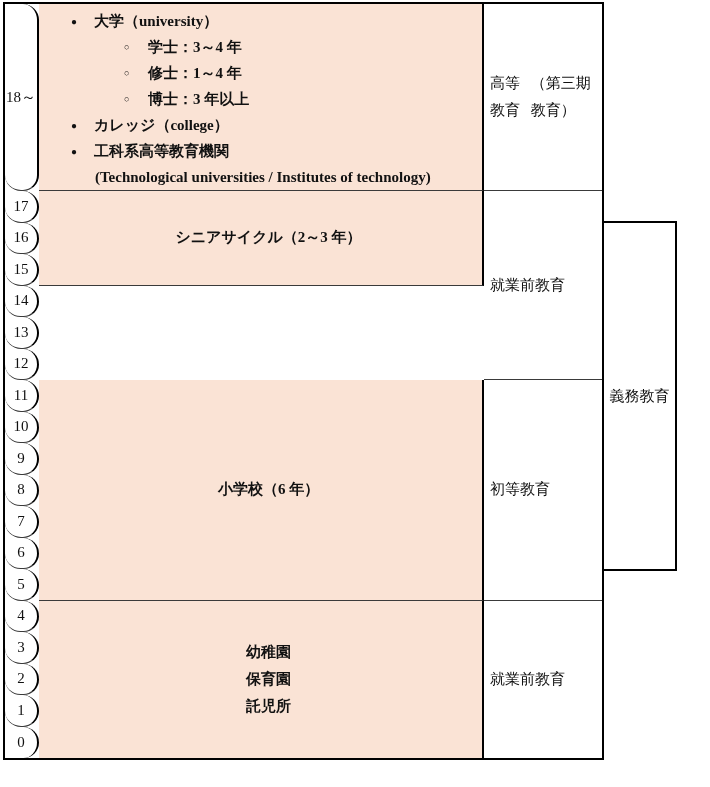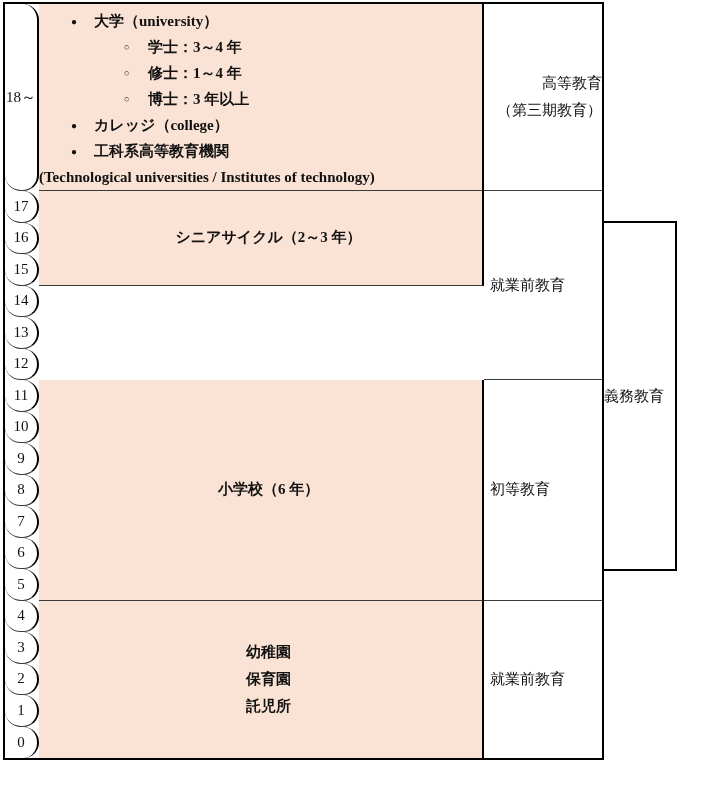--- a/index.html
+++ b/index.html
@@ -33,38 +33,38 @@
     display: flex; flex-direction: column;
     align-items: center; justify-content: center;
     font-weight: bold; font-size: 15px; line-height: 27px; padding-left: 16px;
   }
   .list-cell { padding-top: 4px; font-weight: bold; font-size: 15px; }
   .li { display: flex; align-items: center; height: 26px; white-space: nowrap; }
   .li.l1 { padding-left: 32px; }
   .li.l1 .mk { width: 23px; font-size: 10px; }
   .li.l2 { padding-left: 85px; }
   .li.l2 .mk2 { width: 24px; font-size: 9px; }
-  .li.cont { }
+  .li.cont { padding-left: 56px; }
   .stage {
     display: flex; align-items: center; justify-content: flex-start;
     padding-left: 6px; font-size: 15px;
   }
   .stage-higher {
-    flex-direction: column; justify-content: center; align-items: flex-end;
+    justify-content: center; align-items: center;
     line-height: 27px;
   }
   .compulsory-box {
     position: absolute;
     left: 604px; top: 221px;
     width: 73px; height: 350px;
     box-sizing: border-box;
     border: 2px solid var(--line, #000);
     border-left: none;
     background: #ffffff;
-    display: flex; align-items: center; justify-content: flex-start;
+    display: flex; align-items: center; justify-content: center;
     font-size: 15px;
   }
 </style>
 </head>
 <body>
 
 <div class="canvas">
   <div class="main-table">
 
     <div class="cell vb hb age" style="grid-area:1/1">18～</div>

